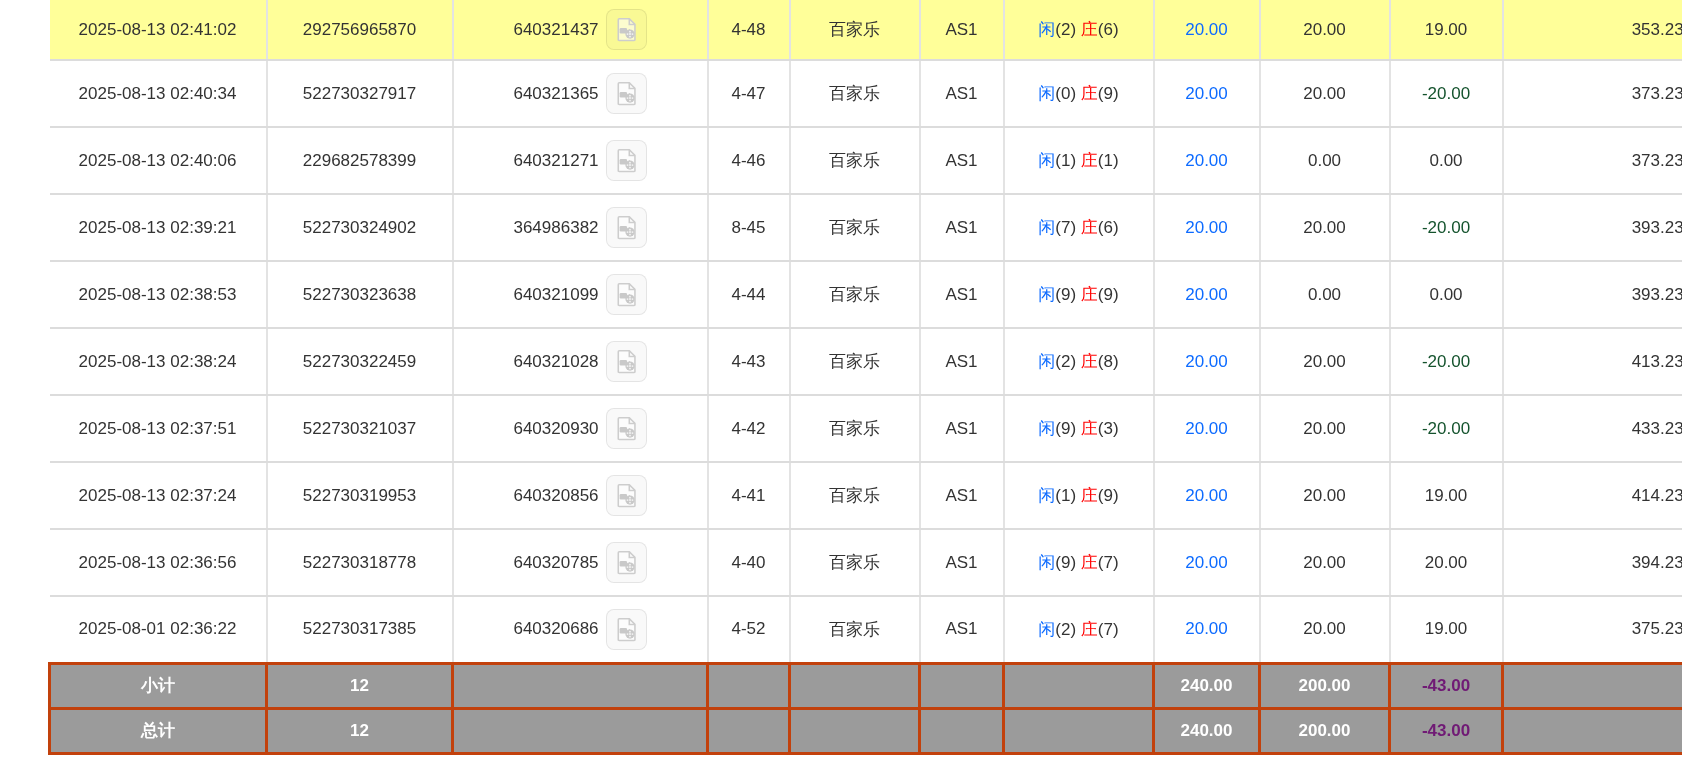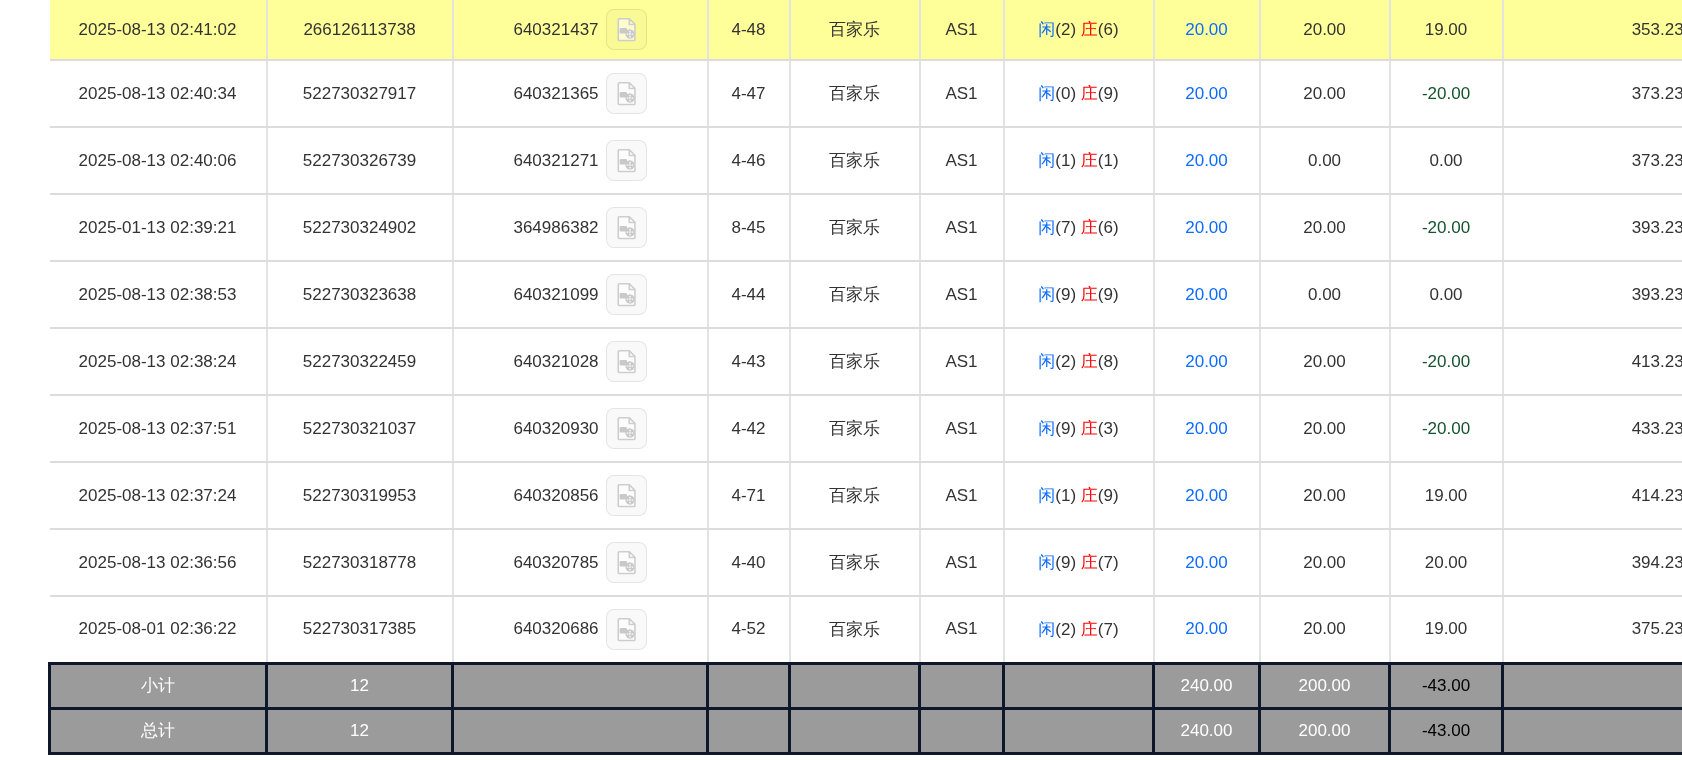--- a/index.html
+++ b/index.html
@@ -62,25 +62,25 @@
   .b-label { color: #ff0000; }
   a.bet {
     color: #0d6bff;
     text-decoration: none;
     cursor: pointer;
   }
   .neg { color: #14532d; }
   tr.sum { height: 45px; }
   tr.sum td {
     background: #9b9b9b;
-    border: 3px solid #0f172a;
+    border: 3px solid #c2410c;
     color: #ffffff;
-    font-weight: normal;
-  }
-  tr.sum td.neg { color: #000000; }
+    font-weight: bold;
+  }
+  tr.sum td.neg { color: #701a75; }
 </style>
 </head>
 <body>
 
 <div class="viewport">
   <table class="records">
     <colgroup>
       <col style="width:217px">
         <col style="width:186px">
         <col style="width:255px">
@@ -89,21 +89,21 @@
         <col style="width:84px">
       <col style="width:150px">
         <col style="width:106px">
         <col style="width:130px">
       <col style="width:113px">
         <col style="width:367px">
     </colgroup>
     <tbody>
     <tr class="data-row first hl">
           <td>2025-08-13 02:41:02</td>
-          <td>266126113738</td>
+          <td>292756965870</td>
           <td><span class="gwrap">
               <span>640321437</span>
               <button class="vbtn">
                 <span>
                   <svg width="27" height="27" viewBox="0 0 24 24" fill="none">
                     <path d="M5.5 2.5h9l5 5V21a.8.8 0 0 1-.8.8H5.5a.8.8 0 0 1-.8-.8V3.3a.8.8 0 0 1 .8-.8z" fill="rgba(255,255,255,0.55)" stroke="#cdcdcd" stroke-width="1.4"></path>
                     <path d="M14.5 2.5v5h5" fill="none" stroke="#cdcdcd" stroke-width="1.4"></path>
                     <rect x="5.9" y="10.6" width="6.6" height="5" rx="1.1" fill="#c9c9c9"></rect>
                     <path d="M12.5 13.1l2.6-1.6v4.4l-2.6-1.6z" fill="#c9c9c9"></path>
                     <circle cx="15.1" cy="16.1" r="4.1" fill="#c9c9c9"></circle>
@@ -151,21 +151,21 @@
           <td>百家乐</td>
           <td>AS1</td>
           <td><span class="p-label">闲</span><span>(0)</span> <span class="b-label">庄</span><span>(9)</span></td>
           <td><a class="bet">20.00</a></td>
           <td>20.00</td>
           <td class="neg">-20.00</td>
           <td>373.23/353.23</td>
         </tr>
         <tr class="data-row">
           <td>2025-08-13 02:40:06</td>
-          <td>522730326739</td>
+          <td>229682578399</td>
           <td><span class="gwrap">
               <span>640321271</span>
               <button class="vbtn">
                 <span>
                   <svg width="27" height="27" viewBox="0 0 24 24" fill="none">
                     <path d="M5.5 2.5h9l5 5V21a.8.8 0 0 1-.8.8H5.5a.8.8 0 0 1-.8-.8V3.3a.8.8 0 0 1 .8-.8z" fill="rgba(255,255,255,0.55)" stroke="#cdcdcd" stroke-width="1.4"></path>
                     <path d="M14.5 2.5v5h5" fill="none" stroke="#cdcdcd" stroke-width="1.4"></path>
                     <rect x="5.9" y="10.6" width="6.6" height="5" rx="1.1" fill="#c9c9c9"></rect>
                     <path d="M12.5 13.1l2.6-1.6v4.4l-2.6-1.6z" fill="#c9c9c9"></path>
                     <circle cx="15.1" cy="16.1" r="4.1" fill="#c9c9c9"></circle>
@@ -181,21 +181,21 @@
           <td>4-46</td>
           <td>百家乐</td>
           <td>AS1</td>
           <td><span class="p-label">闲</span><span>(1)</span> <span class="b-label">庄</span><span>(1)</span></td>
           <td><a class="bet">20.00</a></td>
           <td>0.00</td>
           <td class="">0.00</td>
           <td>373.23/373.23</td>
         </tr>
         <tr class="data-row">
-          <td>2025-01-13 02:39:21</td>
+          <td>2025-08-13 02:39:21</td>
           <td>522730324902</td>
           <td><span class="gwrap">
               <span>364986382</span>
               <button class="vbtn">
                 <span>
                   <svg width="27" height="27" viewBox="0 0 24 24" fill="none">
                     <path d="M5.5 2.5h9l5 5V21a.8.8 0 0 1-.8.8H5.5a.8.8 0 0 1-.8-.8V3.3a.8.8 0 0 1 .8-.8z" fill="rgba(255,255,255,0.55)" stroke="#cdcdcd" stroke-width="1.4"></path>
                     <path d="M14.5 2.5v5h5" fill="none" stroke="#cdcdcd" stroke-width="1.4"></path>
                     <rect x="5.9" y="10.6" width="6.6" height="5" rx="1.1" fill="#c9c9c9"></rect>
                     <path d="M12.5 13.1l2.6-1.6v4.4l-2.6-1.6z" fill="#c9c9c9"></path>
@@ -326,21 +326,21 @@
                     <circle cx="15.1" cy="16.1" r="4.1" fill="#c9c9c9"></circle>
                     <circle cx="15.1" cy="16.1" r="0.9" fill="#f2f2f2"></circle>
                     <circle cx="15.1" cy="13.9" r="0.85" fill="#f2f2f2"></circle>
                     <circle cx="15.1" cy="18.3" r="0.85" fill="#f2f2f2"></circle>
                     <circle cx="12.9" cy="16.1" r="0.85" fill="#f2f2f2"></circle>
                     <circle cx="17.3" cy="16.1" r="0.85" fill="#f2f2f2"></circle>
                   </svg>
                 </span>
               </button>
             </span></td>
-          <td>4-71</td>
+          <td>4-41</td>
           <td>百家乐</td>
           <td>AS1</td>
           <td><span class="p-label">闲</span><span>(1)</span> <span class="b-label">庄</span><span>(9)</span></td>
           <td><a class="bet">20.00</a></td>
           <td>20.00</td>
           <td class="">19.00</td>
           <td>414.23/433.23</td>
         </tr>
         <tr class="data-row">
           <td>2025-08-13 02:36:56</td>

